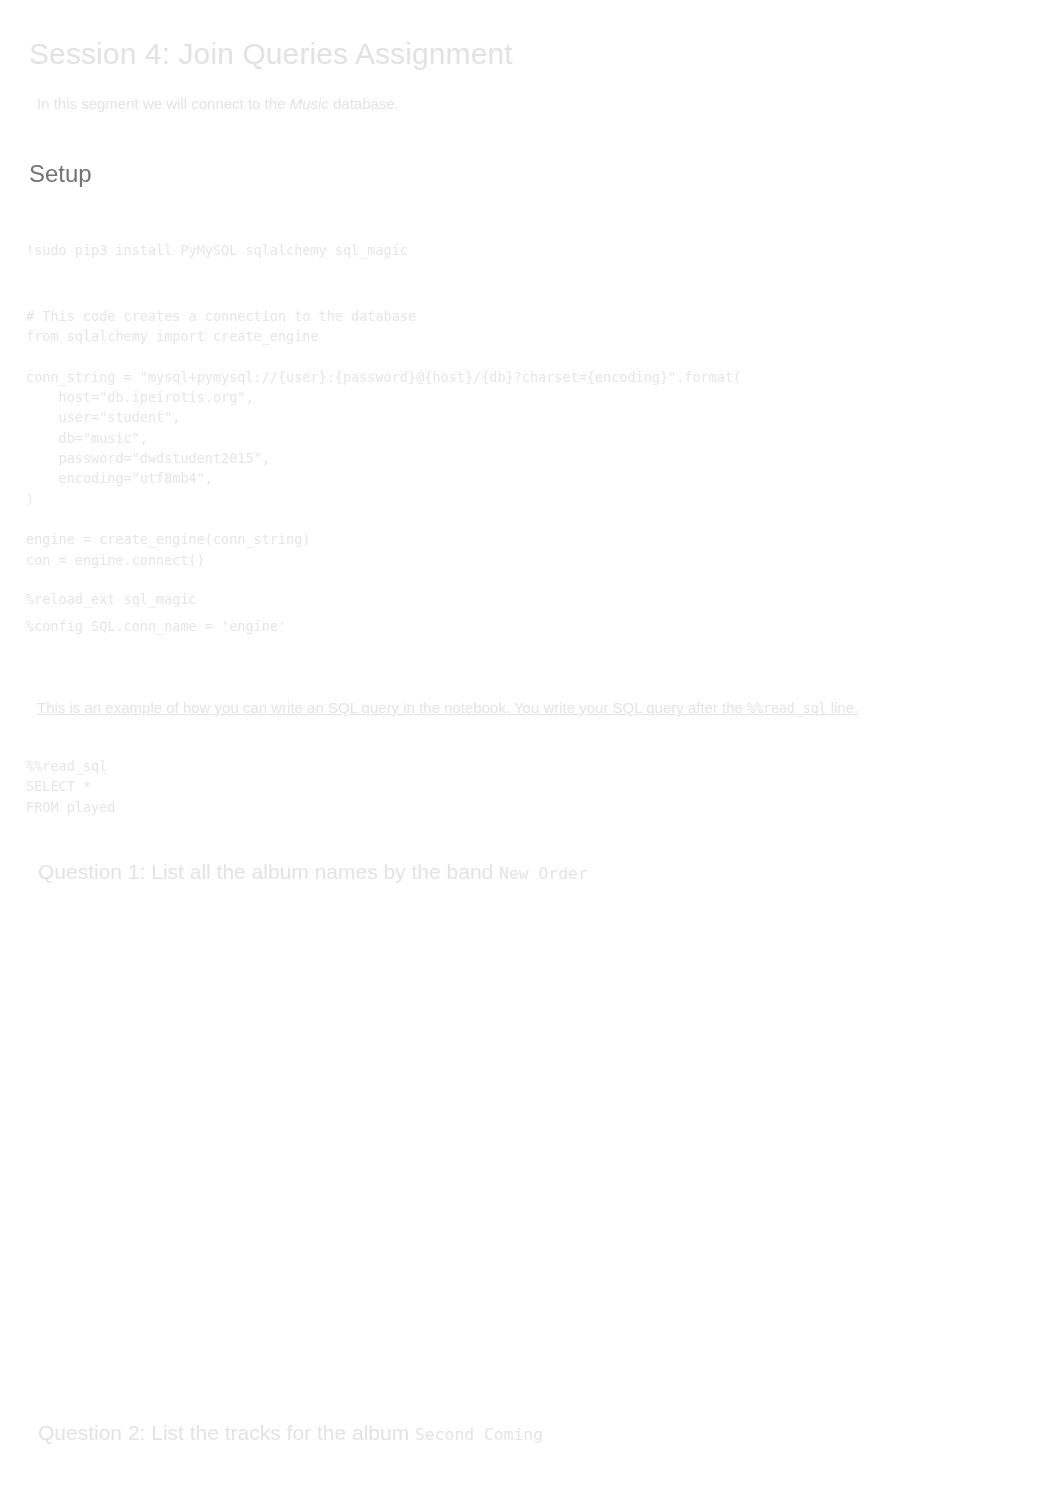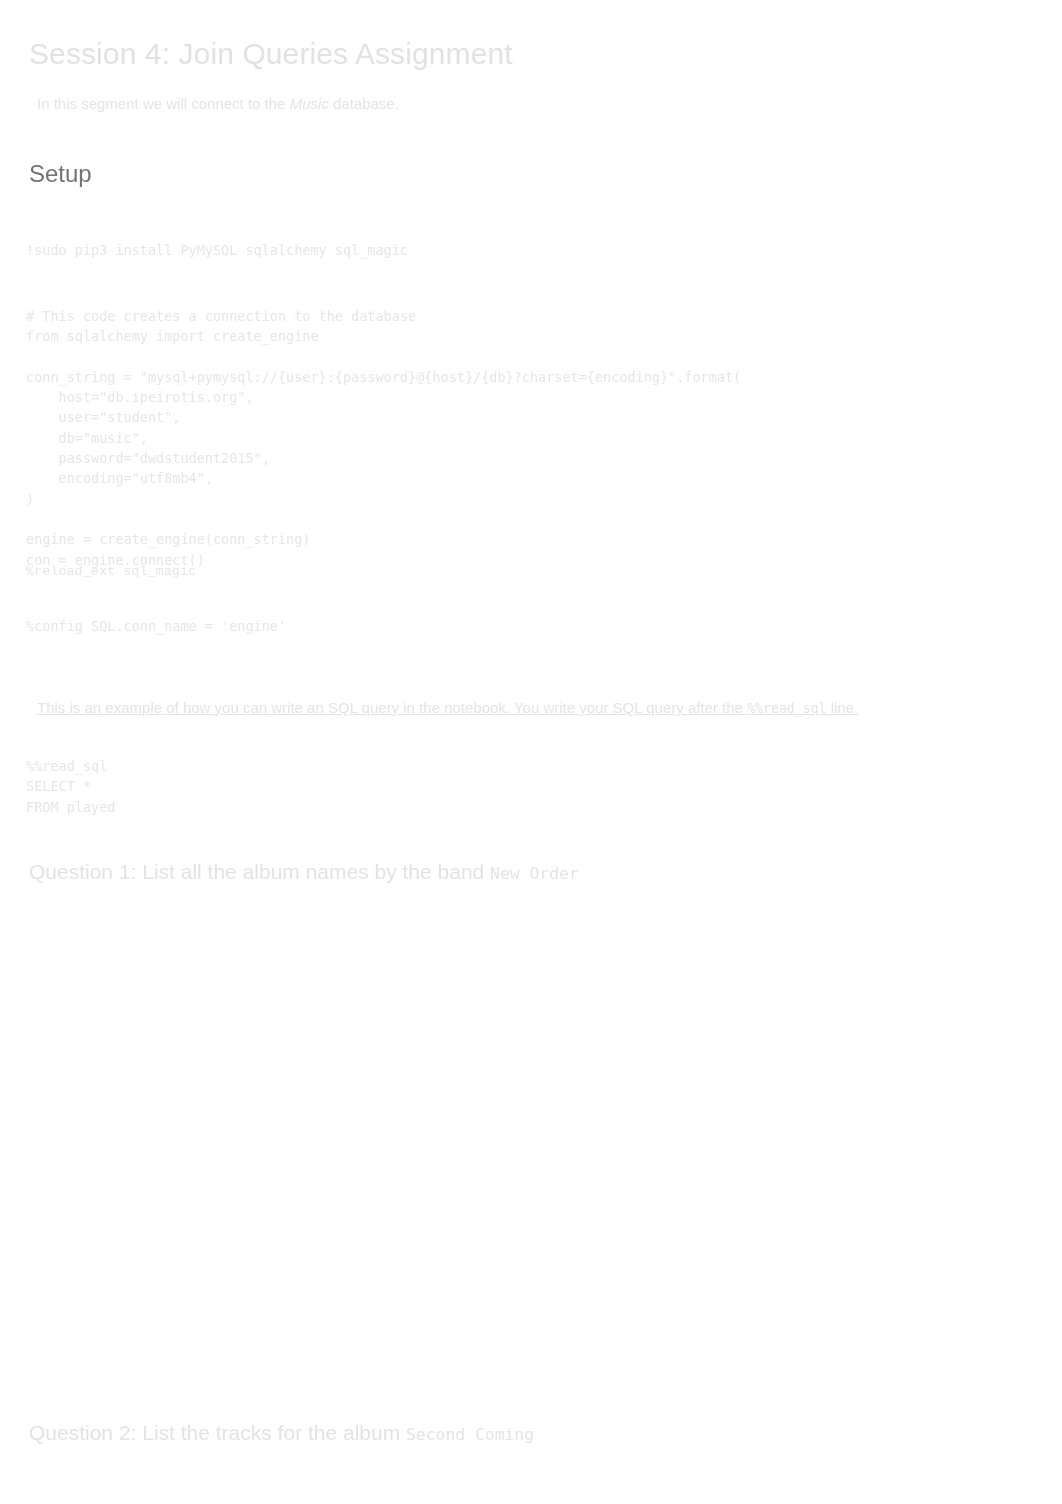--- a/index.html
+++ b/index.html
@@ -37,21 +37,21 @@
     position: absolute;
     left: 29px;
     font-size: 24px;
     font-weight: 400;
     line-height: 32px;
     color: #737373;
     white-space: nowrap;
   }
   .h3 {
     position: absolute;
-    left: 29px;
+    left: 38px;
     font-size: 21px;
     font-weight: 400;
     line-height: 30px;
     color: #e3e3e3;
     white-space: nowrap;
   }
   .para {
     position: absolute;
     left: 29px;
     font-size: 15px;
@@ -113,21 +113,21 @@
     host="db.ipeirotis.org",
     user="student",
     db="music",
     password="dwdstudent2015",
     encoding="utf8mb4",
 )
 
 engine = create_engine(conn_string)
 con = engine.connect()</div>
 
-  <div class="code-block" style="top:562px;font-family:Liberation Mono, monospace;">%reload_ext sql_magic</div>
+  <div class="code-block" style="top:589px;">%reload_ext sql_magic</div>
 
   <div class="code-block" style="top:616px;">%config SQL.conn_name = 'engine'</div>
 
   <div class="para" style="top:697px;text-decoration:underline;"><span>This is an example of how you can write an SQL query in the notebook. You write your SQL query after the </span><code class="inline">%%read_sql</code><span> line.</span></div>
 
   <div class="code-block" style="top:756px;">%%read_sql
 SELECT *
 FROM played</div>
 
   <div class="h3" style="top:857px;"><span>Question 1: List all the album names by the band </span><code class="inline">New Order</code></div>

